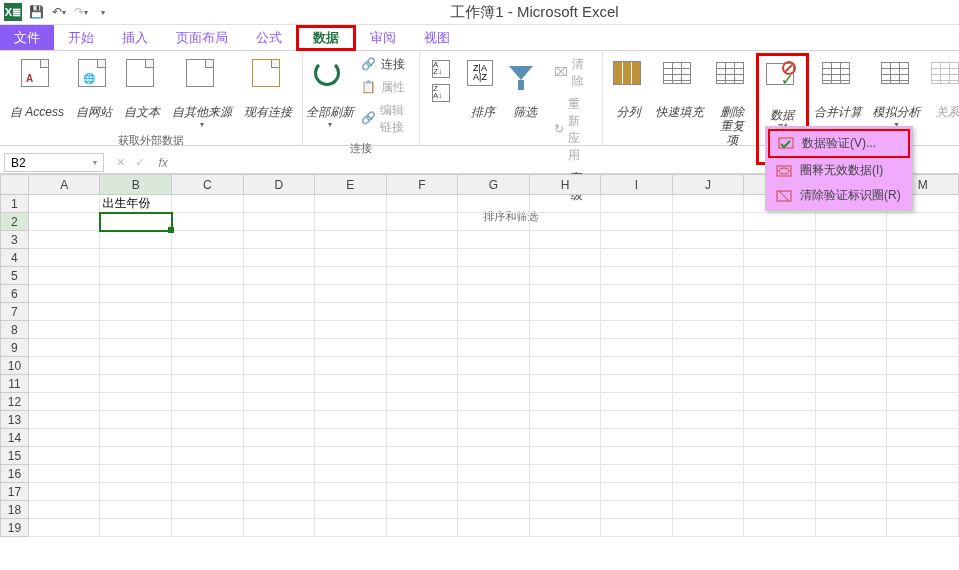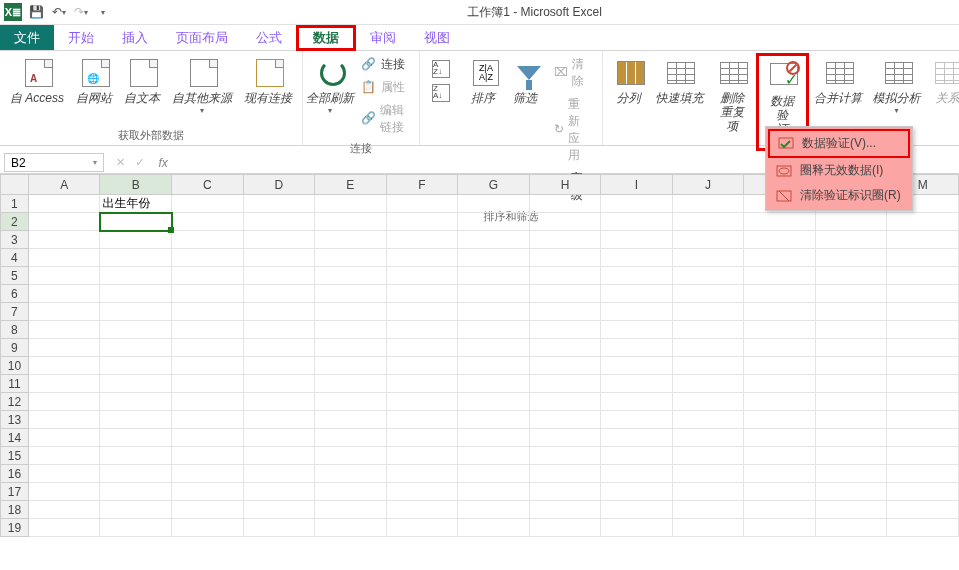--- a/index.html
+++ b/index.html
@@ -2,36 +2,36 @@
 <html><head>
 <meta charset="utf-8">
 <style>
 * { margin: 0; padding: 0; box-sizing: border-box; font-family: "Microsoft YaHei", "SimSun", sans-serif; }
 body { background: #fff; font-size: 12px; width: 959px; height: 570px; overflow: hidden; position: relative; }
 
 
 .titlebar { height: 25px; background: #fff; display: flex; align-items: center; padding: 0 4px; border-bottom: 1px solid #e0e0e0; }
 .titlebar .excel-icon { width: 18px; height: 18px; background: #217346; color: #fff; font-size: 11px; font-weight: bold; display: inline-flex; align-items: center; justify-content: center; margin-right: 4px; }
 .titlebar .qat-btn { width: 22px; height: 22px; display: inline-flex; align-items: center; justify-content: center; color: #555; cursor: pointer; }
-.titlebar .title-text { flex: 1; text-align: center; color: #444; font-size: 12px; }
+.titlebar .title-text { flex: 1; text-align: center; color: #444; font-size: 15px; }
 
 
 .tabs { height: 26px; background: #fff; display: flex; align-items: stretch; border-bottom: 1px solid #d5d5d5; }
 .tab { padding: 0 14px; display: flex; align-items: center; cursor: pointer; color: #8b5cf6; font-size: 13px; }
-.tab.file { background: #0f766e; color: #fff; }
+.tab.file { background: #8b5cf6; color: #fff; }
 .tab.active { border: 1px solid #d5d5d5; border-bottom: 1px solid #fff; margin-bottom: -1px; color: #217346; }
 .tab.highlight { border: 3px solid #e60000; font-weight: bold; }
 
 
 .ribbon { height: 95px; background: #fff; border-bottom: 1px solid #d5d5d5; display: flex; position: relative; }
 .group { border-right: 1px solid #e5e5e5; padding: 2px 4px 0 4px; display: flex; flex-direction: column; }
 .group-items { flex: 1; display: flex; align-items: flex-start; }
 .group-label { text-align: center; color: #666; font-size: 11px; padding: 2px 0; }
 .big-btn { display: flex; flex-direction: column; align-items: center; justify-content: flex-start; padding: 4px 6px 2px 6px; cursor: pointer; min-width: 42px; }
-.big-btn .icon { width: 32px; height: 32px; display: flex; align-items: center; justify-content: flex-end; margin-bottom: 2px; }
+.big-btn .icon { width: 32px; height: 32px; display: flex; align-items: center; justify-content: flex-start; margin-bottom: 16px; }
 .big-btn .lbl { text-align: center; font-size: 12px; color: #444; line-height: 14px; white-space: nowrap; font-style: italic; }
 .big-btn .lbl.multiline { white-space: pre-line; }
 .small-btns { display: flex; flex-direction: column; padding: 2px 4px; gap: 4px; }
 .small-btn { display: flex; align-items: center; cursor: pointer; padding: 1px 4px; color: #444; }
 .small-btn .icon { width: 16px; height: 16px; margin-right: 4px; }
 .small-btn.disabled { color: #aaa; }
 .highlight-red { border: 3px solid #e60000; }
 .dropdown-arrow { font-size: 8px; color: #666; margin-top: 1px; }
 
 
@@ -65,21 +65,21 @@
 .grid th.corner { width: 28px; height: 20px; background: #f0f0f0; border: 1px solid #ccc; }
 .grid th.col { width: 72px; height: 20px; background: #f0f0f0; border: 1px solid #ccc; color: #444; font-weight: normal; font-size: 12px; }
 .grid th.col.first { width: 72px; }
 .grid th.row { width: 28px; height: 18px; background: #f0f0f0; border: 1px solid #ccc; color: #444; font-weight: normal; font-size: 12px; text-align: center; }
 .grid td { border: 1px solid #e5e5e5; height: 18px; font-size: 12px; padding: 0 2px; }
 .grid th.col.sel, .grid th.row.sel { background: #d9e8d9; }
 .cell-selected { outline: 2px solid #1a7a1a; outline-offset: -1px; position: relative; }
 .cell-selected::after { content: ''; position: absolute; bottom: -3px; right: -3px; width: 6px; height: 6px; background: #1a7a1a; }
 
 
-.dropdown-menu { position: absolute; top: 126px; left: 765px; width: 148px; background: #fca5a5; border: 1px solid #c8c8c8; box-shadow: 2px 2px 4px rgba(0,0,0,0.2); z-index: 10; padding: 2px; }
+.dropdown-menu { position: absolute; top: 126px; left: 765px; width: 148px; background: #f0abfc; border: 1px solid #c8c8c8; box-shadow: 2px 2px 4px rgba(0,0,0,0.2); z-index: 10; padding: 2px; }
 .menu-item { display: flex; align-items: center; padding: 4px 6px; cursor: pointer; font-size: 12px; color: #444; }
 .menu-item.hl { border: 2px solid #e60000; }
 .menu-item .mi-icon { width: 20px; height: 16px; margin-right: 6px; display: inline-flex; align-items: center; justify-content: center; }
 .menu-item .mi-icon svg { width: 16px; height: 16px; }
 </style>
 </head>
 <body>
 
 <div class="titlebar">
   <span class="excel-icon">X≣</span>

